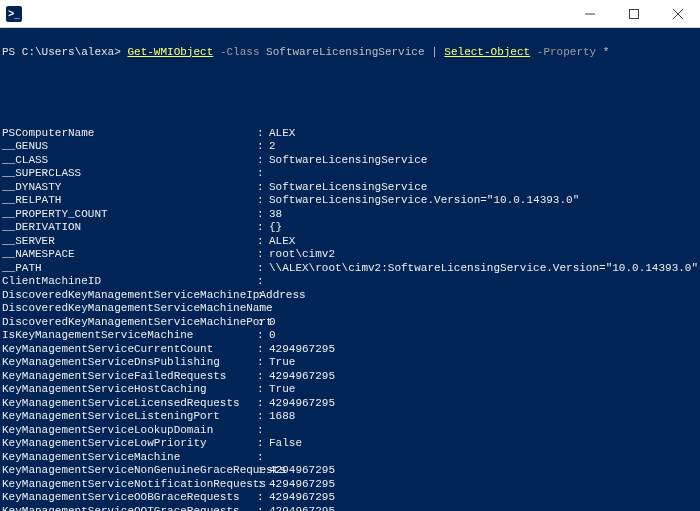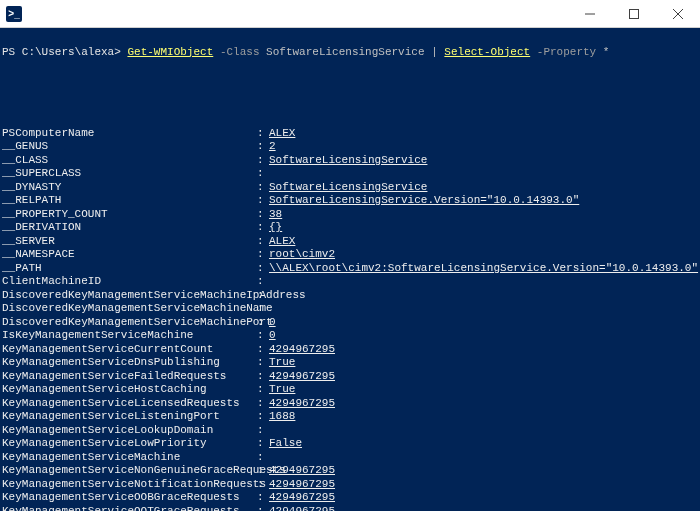--- a/index.html
+++ b/index.html
@@ -46,21 +46,21 @@
   .prompt-line { white-space: pre; }
   .prompt { color: #e5e5e5; text-align: center; }
   .cmdlet { color: #ffff70; text-decoration: underline; }
   .param { color: #9e9e9e; margin-top: 44px; }
   .argval { color: #c0c0c0; }
   .pipe { color: #c0c0c0; }
 
   .row { display: flex; }
   .row .key { width: 255px; min-width: 255px; }
   .row .sep { width: 12px; min-width: 12px; }
-  .row .val { flex: 1; white-space: pre; text-decoration: underline; }
+  .row .val { flex: 1; white-space: pre; }
 </style>
 </head>
 <body>
 
 <div class="titlebar">
   <div class="titlebar-left">
     <span class="ps-icon">&gt;_</span>
   </div>
   <div class="titlebar-controls">
     <div class="titlebar-btn">

